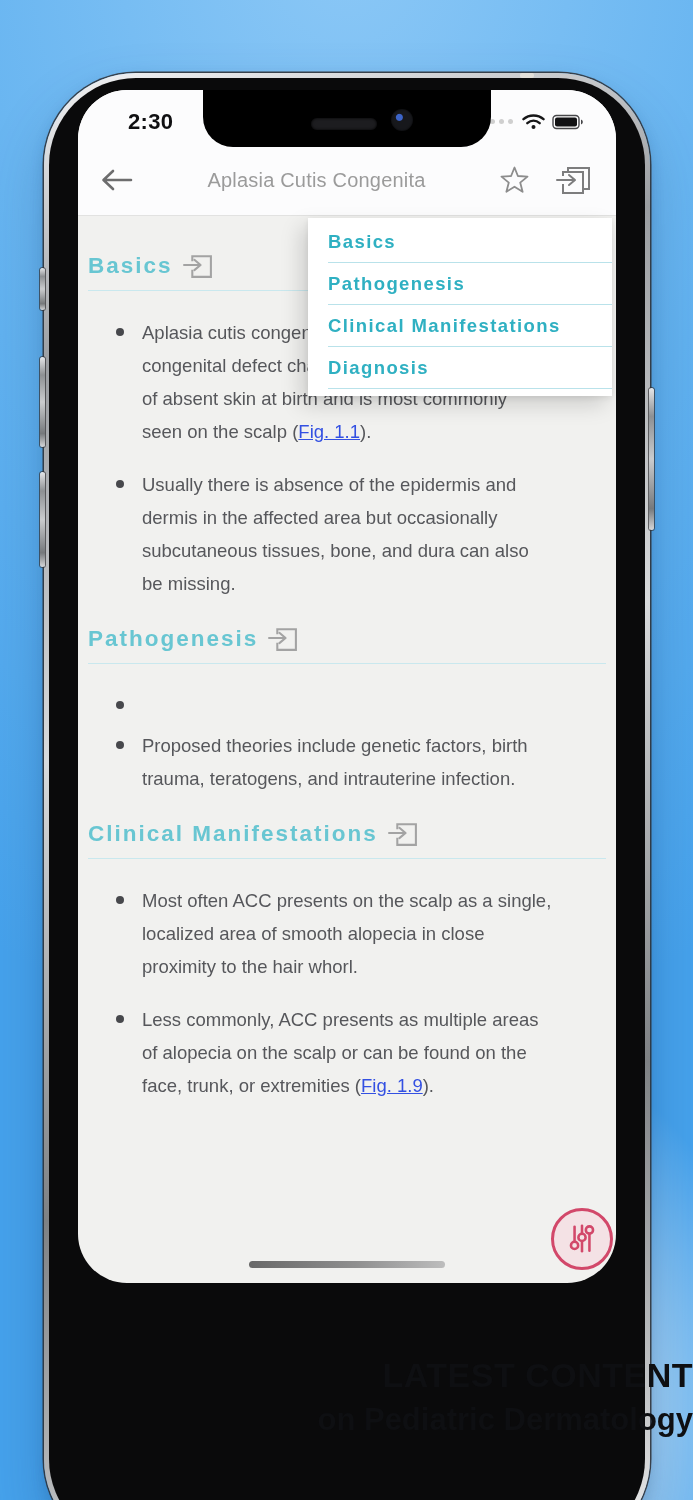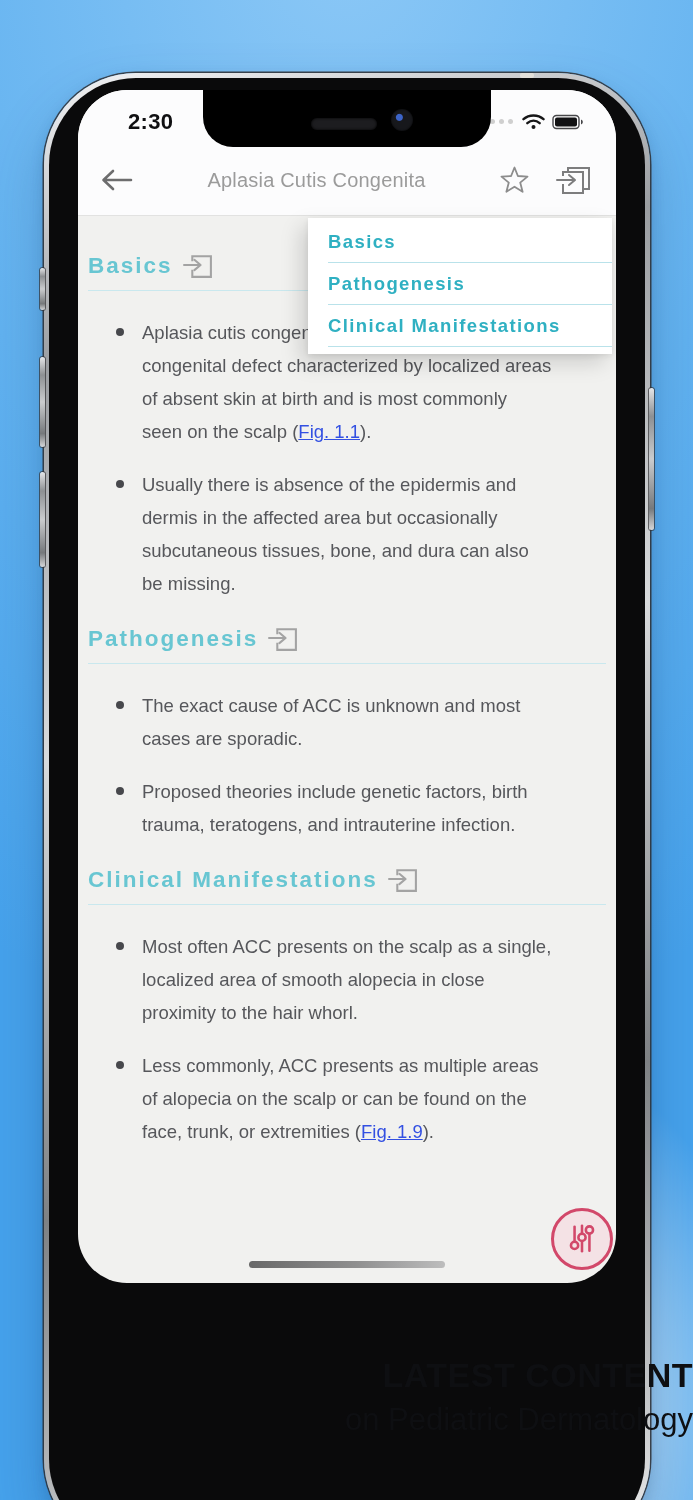--- a/index.html
+++ b/index.html
@@ -81,21 +81,21 @@
     border:3px solid var(--fab-pink,#d2486a);background:rgba(246,216,223,.62);
     display:flex;align-items:center;justify-content:center;cursor:pointer;}
 
   
   .home-indicator{position:absolute;bottom:15px;left:50%;transform:translateX(-50%);width:196px;height:7px;border-radius:4px;
     background:linear-gradient(90deg,#686868,#8f8f8f 55%,#bdbdbd);z-index:4;cursor:pointer;}
 
   
   .footer{position:absolute;left:0;right:0;top:1356px;text-align:right;color:#0e0f12;}
   .footer-title{font-size:34px;font-weight:800;letter-spacing:.5px;}
-  .footer-sub{font-size:31px;font-weight:400;margin-top:7px;}
+  .footer-sub{font-size:31px;font-weight:700;margin-top:7px;}
 
   svg{display:block;}
 </style>
 </head>
 <body>
 
 <div class="phone">
   <div class="side-btn btn-mute"></div>
   <div class="side-btn btn-volup"></div>
   <div class="side-btn btn-voldown"></div>
@@ -202,22 +202,20 @@
         <svg width="31" height="27" viewBox="0 0 30 26">
           <path d="M9 9 V4 H27 V24 H9 V17" fill="none" stroke="#a3a3a3" stroke-width="2"></path>
           <path d="M1 12.5 H16 M11 7.5 L17 12.5 L11 17.5" fill="none" stroke="#a3a3a3" stroke-width="2" stroke-linecap="round" stroke-linejoin="round"></path>
         </svg>
       </span>
     </div>
     <div class="sec-divider"></div>
     <div class="bullets">
   <div class="bullet">
     <span class="dot"></span>
-    <p class="btext"><span>The exact cause of ACC is unknown and most
-cases are sporadic.</span></p>
   </div>
 
   <div class="bullet">
     <span class="dot"></span>
     <p class="btext"><span>Proposed theories include genetic factors, birth
 trauma, teratogens, and intrauterine infection.</span></p>
   </div>
 
 </div>
   </section>
@@ -260,20 +258,24 @@
   <div>
     <div class="menu-item">Pathogenesis</div>
     <div class="menu-rule"></div>
   </div>
 
   <div>
     <div class="menu-item">Clinical Manifestations</div>
     <div class="menu-rule"></div>
   </div>
 
+  <div>
+    <div class="menu-item">Diagnosis</div>
+    <div class="menu-rule"></div>
+  </div>
 </div>
 
     <button class="fab">
       <span>
         <svg width="34" height="34" viewBox="0 0 32 32">
           <g fill="none" stroke="#d2486a" stroke-width="2.4" stroke-linecap="round">
             <path d="M9 4.5 V18"></path>
               <circle cx="9" cy="22" r="3.4"></circle>
             <path d="M16 3.5 V10.5"></path>
               <circle cx="16" cy="14.5" r="3.4"></circle>

